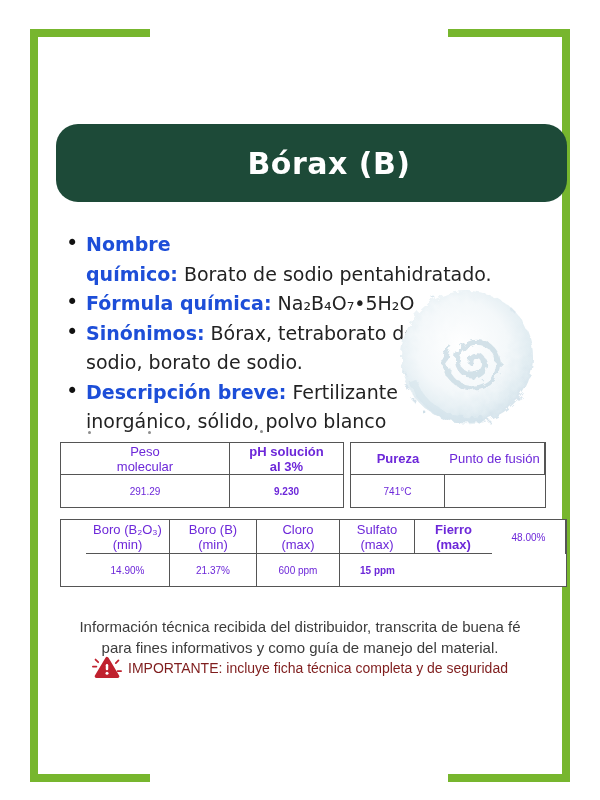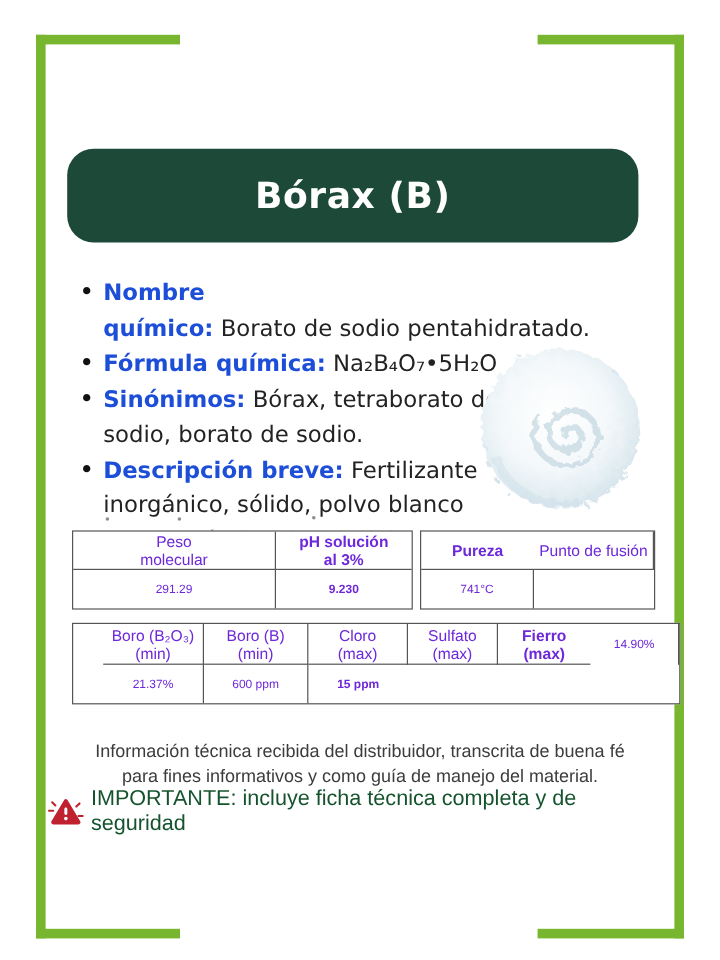--- a/index.html
+++ b/index.html
@@ -12,21 +12,21 @@
   .f-left  {left:30px;top:29px;width:8px;height:753px;}
   .f-right {left:562px;top:29px;width:8px;height:753px;}
   .f-tl{left:30px;top:29px;width:120px;height:8px;}
   .f-tr{left:448px;top:29px;width:122px;height:8px;}
   .f-bl{left:30px;top:774px;width:120px;height:8px;}
   .f-br{left:448px;top:774px;width:122px;height:8px;}
   
   .title-pill{
     position:absolute;left:56px;top:124px;width:476px;height:78px;
     background:#1d4a38;border-radius:22px;
-    display:flex;align-items:center;justify-content:center;
+    display:flex;align-items:center;justify-content:center;padding-left:35px;
   }
   .title-pill h1{
     margin:0;color:#ffffff;font-size:30px;font-weight:bold;
     font-family:"DejaVu Sans",sans-serif;letter-spacing:.5px;
   }
   
   .bullets{
     position:absolute;left:60px;top:230px;width:500px;margin:0;padding:0;
     list-style:none;font-family:"DejaVu Sans",sans-serif;
     font-size:19px;line-height:29.5px;color:#222222;
@@ -62,21 +62,21 @@
   
   .disclaimer{
     position:absolute;left:60px;top:617px;width:480px;
     text-align:center;font-size:15px;line-height:20.5px;color:#3c3c3c;
     white-space:pre-line;
   }
   .warning-line{
     position:absolute;left:40px;top:655px;width:520px;
     display:flex;align-items:center;justify-content:center;gap:6px;
   }
-  .warning-line .warn-text{color:#14532d;font-size:18px;}
+  .warning-line .warn-text{color:#7f1d1d;font-size:14px;text-align:center;}
 </style>
 </head>
 <body>
 
 <div class="frame f-left"></div>
 <div class="frame f-right"></div>
 <div class="frame f-tl"></div>
 <div class="frame f-tr"></div>
 <div class="frame f-bl"></div>
 <div class="frame f-br"></div>
@@ -159,20 +159,21 @@
   <div class="cell hdr">Boro (B₂O₃)
 (min)</div>
   <div class="cell hdr">Boro (B)
 (min)</div>
   <div class="cell hdr">Cloro
 (max)</div>
   <div class="cell hdr">Sulfato
 (max)</div>
   <div class="cell hdr last-col">Fierro
 (max)</div>
+  <div class="cell val last-row">48.00%</div>
   <div class="cell val last-row">14.90%</div>
   <div class="cell val last-row">21.37%</div>
   <div class="cell val last-row">600 ppm</div>
   <div class="cell val last-row last-col">15 ppm</div>
 </div>
 
 <div class="disclaimer">Información técnica recibida del distribuidor, transcrita de buena fé
 para fines informativos y como guía de manejo del material.</div>
 
 <div class="warning-line">

